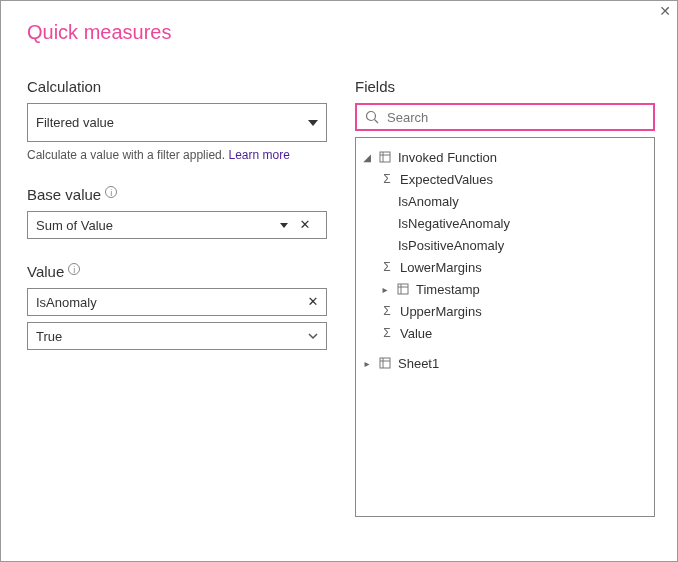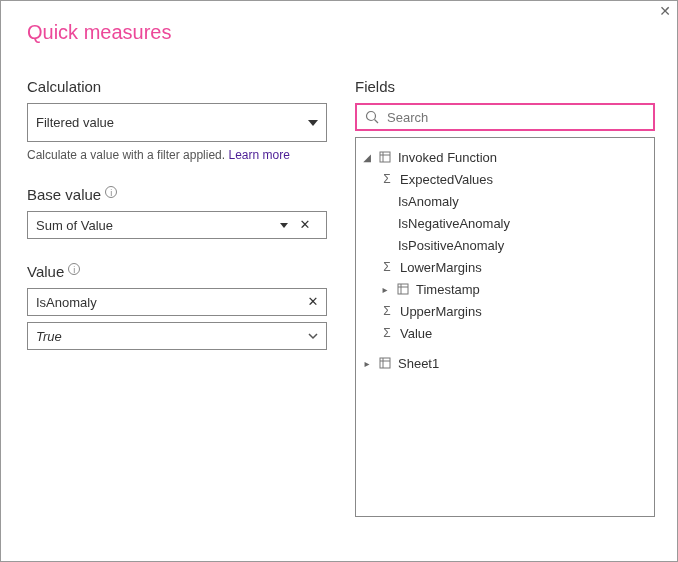--- a/index.html
+++ b/index.html
@@ -113,21 +113,21 @@
   }
   .filter-stack { display: flex; flex-direction: column; gap: 0; }
   .filter-row {
     width: 100%;
     height: 28px;
     border: 1px solid #888;
     display: flex;
     align-items: center;
     padding: 0 6px 0 8px;
   }
-  .filter-row + .filter-row { margin-top: 6px; font-style: italic; }
+  .filter-row + .filter-row { margin-top: 6px; }
   .filter-row .val-text { flex: 1; font-size: 13px; }
   .chevron-down {
     width: 14px; height: 14px;
     cursor: pointer;
     display: inline-flex;
     align-items: center;
     justify-content: center;
   }
   .chevron-down svg { stroke: #555; }
 

